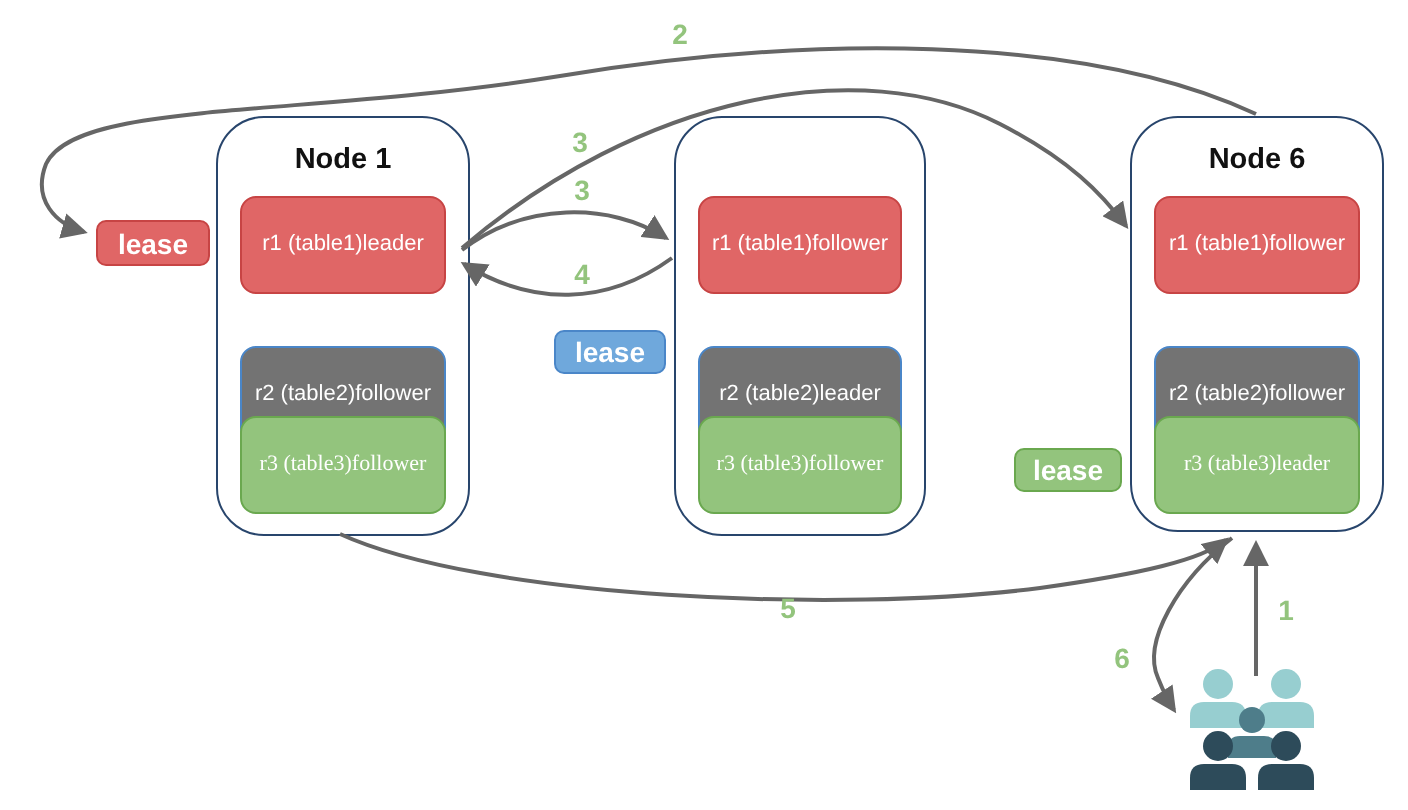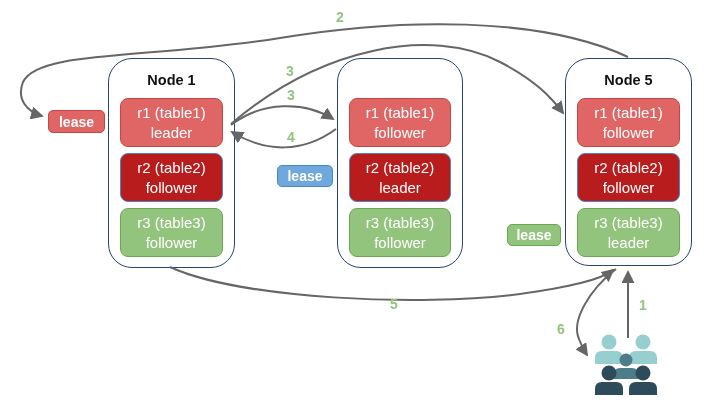--- a/index.html
+++ b/index.html
@@ -14,27 +14,27 @@
     border:1.6px solid #28456c; border-radius:24px; z-index:1;
   }
   .node-title {
     position:absolute; top:13px; left:0; right:0; text-align:center;
     font-size:14.5px; font-weight:bold; color:#111111;
   }
 
   
   .replica {
     position:absolute; left:11px; right:11px; height:47px;
-    border-radius:8px; color:#ffffff; font-size:15px; line-height:1.3;
-    display:flex; flex-direction:column; align-items:center; justify-content:center;
+    border-radius:8px; color:#ffffff; font-size:11px; line-height:1.3;
+    display:flex; flex-direction:row; align-items:center; justify-content:center;
     text-align:center;
   }
   .replica.red   { background:#e06666; border:1.5px solid #c74444; }
-  .replica.blue  { background:#b91c1c; border:1.5px solid #4a86c8; }
-  .replica.green { background:#93c47d; border:1.5px solid #6aa84f; }
+  .replica.blue  { background:#737373; border:1.5px solid #4a86c8;margin-top:20px; }
+  .replica.green { background:#93c47d; border:1.5px solid #6aa84f;font-family:Liberation Serif, serif; }
   .replica.r1 { top:39px; }
   .replica.r2 { top:94px; }
   .replica.r3 { top:149px; }
 
   
   .lease {
     position:absolute; color:#ffffff; font-size:14px; border-radius:5px;
     display:flex; align-items:center; justify-content:center; z-index:1;font-weight:bold;
   }
   .lease.red   { left:48px;  top:110px; width:55px; height:21px; background:#e06666; border:1.5px solid #c74444; }
@@ -84,21 +84,21 @@
       <span>r2 (table2)</span>
       <span>leader</span>
     </div>
     <div class="replica green r3">
       <span>r3 (table3)</span>
       <span>follower</span>
     </div>
   </div>
 
   <div class="node" style="left:565px; top:58px; width:125px; height:206px;">
-    <div class="node-title">Node 5</div>
+    <div class="node-title">Node 6</div>
     <div class="replica red r1">
       <span>r1 (table1)</span>
       <span>follower</span>
     </div>
     <div class="replica blue r2">
       <span>r2 (table2)</span>
       <span>follower</span>
     </div>
     <div class="replica green r3">
       <span>r3 (table3)</span>

